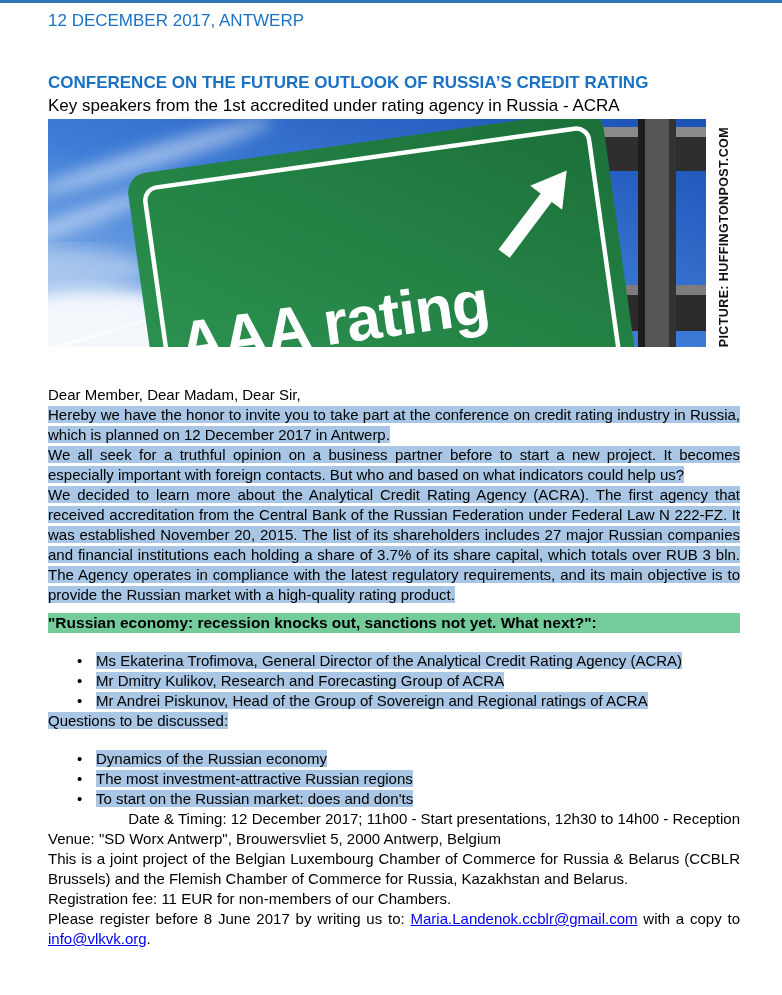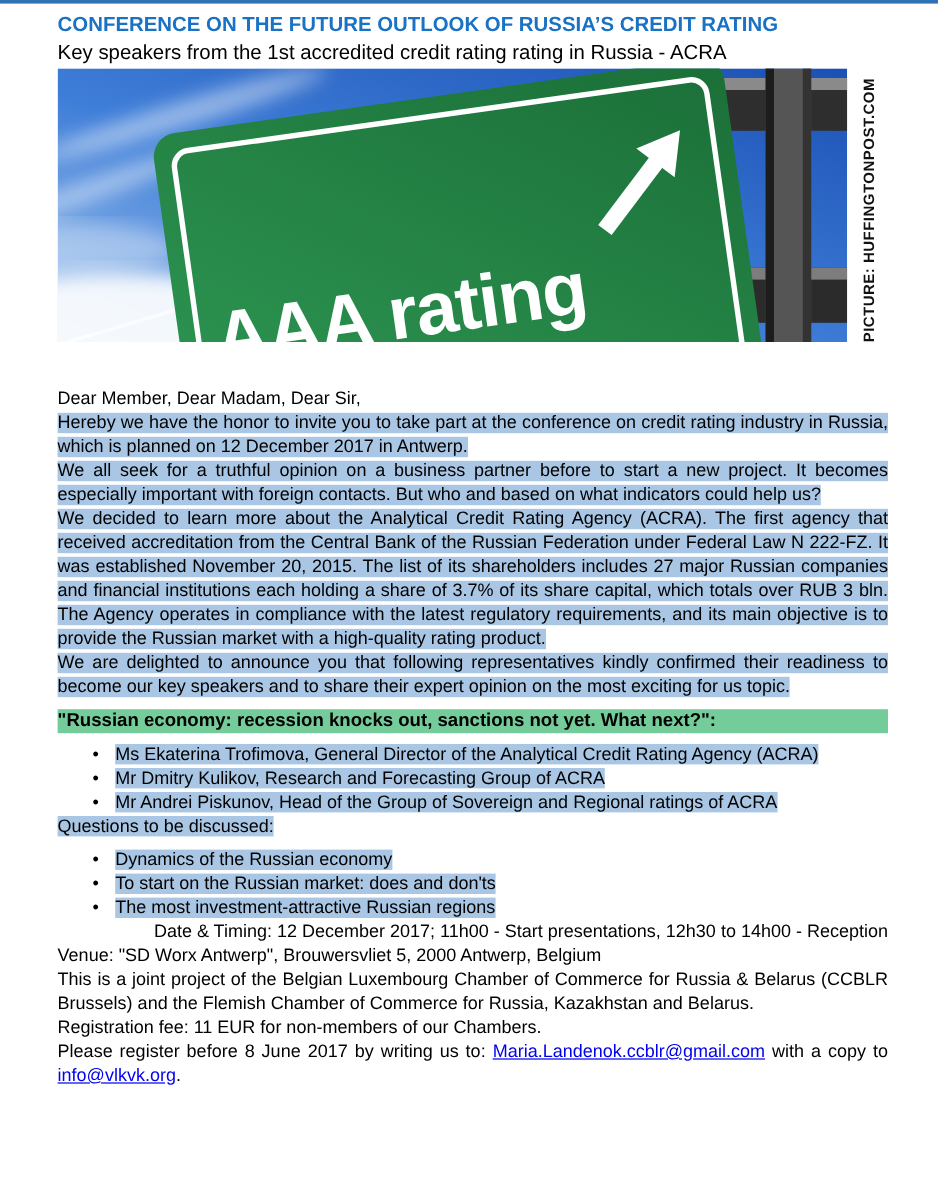--- a/index.html
+++ b/index.html
@@ -11,52 +11,53 @@
   }
   *{box-sizing:border-box;}
   html,body{margin:0;padding:0;}
   body{
     width:782px;height:995px;background:#ffffff;overflow:hidden;
     font-family:"Liberation Sans", sans-serif;color:#000;
   }
   .top-rule{height:3px;background:var(--rule);}
   .header{margin:7px 42px 0 48px;}
   .h-date{color:var(--accent);font-size:17px;line-height:22px;font-weight:normal;}
-  .h-title{color:var(--accent);font-size:17px;line-height:22px;font-weight:bold;}
+  .h-title{color:var(--accent);font-size:17px;line-height:22px;font-weight:bold;margin-top:40px;}
   .h-sub{color:#000;font-size:17px;line-height:23px;}
   .photo-row{display:flex;margin:2px 0 0 48px;}
   .photo{width:658px;height:228px;display:block;flex:0 0 auto;}
   .caption-col{
     width:36px;height:228px;display:flex;align-items:flex-end;justify-content:center;
   }
   .caption-col span{
     writing-mode:vertical-rl;transform:rotate(180deg);
     font-size:12.5px;font-weight:bold;letter-spacing:0.4px;white-space:nowrap;color:#111;
   }
   .body{margin:0 42px 0 48px;font-size:15px;line-height:20px;}
   .body p{margin:0;text-align:justify;}
   .sp{margin-top:15px;}
   .hl{background:var(--selection);}
   .topic-bar{
     margin-top:8px;background:var(--topic-green);
     font-weight:bold;font-size:15.5px;line-height:20px;
   }
-  ul{margin:0;padding:8px 0 0 48px;list-style:none;}
+  ul{margin:0;padding:18px 0 0 48px;list-style:none;}
   li{position:relative;line-height:20px;}
   li::before{content:"\2022";position:absolute;left:-19px;top:0;font-size:15px;}
   a{color:var(--link);text-decoration:underline;cursor:pointer;}
 </style>
 </head>
 <body>
 
 <div class="top-rule"></div>
 
 <div class="header">
+  <div class="h-date">12 DECEMBER 2017, ANTWERP</div>
   <div class="h-title">CONFERENCE ON THE FUTURE OUTLOOK OF RUSSIA’S CREDIT RATING</div>
-  <div class="h-sub">Key speakers from the 1st accredited credit rating rating in Russia - ACRA</div>
+  <div class="h-sub">Key speakers from the 1st accredited under rating agency in Russia - ACRA</div>
 </div>
 
 <div class="photo-row">
   <svg class="photo" viewBox="0 0 658 228" aria-hidden="true">
     <defs>
       <linearGradient id="sky" x1="0" y1="1" x2="1" y2="0">
         <stop offset="0" stop-color="#9dc2ec"></stop>
         <stop offset="0.45" stop-color="#3f7ed8"></stop>
         <stop offset="1" stop-color="#1b50b4"></stop>
       </linearGradient>
@@ -106,35 +107,34 @@
   </div>
 </div>
 
 <div class="body">
   <p class="sp" style="margin-top:38px"><span>Dear Member, Dear Madam, Dear Sir,</span></p>
 
   <p class="sp"><span class="hl">Hereby we have the honor to invite you to take part at the conference on credit rating industry in Russia, which is planned on 12 December 2017 in Antwerp.</span></p>
 
   <p class="sp"><span class="hl">We all seek for a truthful opinion on a business partner before to start a new project. It becomes especially important with foreign contacts. But who and based on what indicators could help us?</span></p>
   <p><span class="hl">We decided to learn more about the Analytical Credit Rating Agency (ACRA). The first agency that received accreditation from the Central Bank of the Russian Federation under Federal Law N 222-FZ. It was established November 20, 2015. The list of its shareholders includes 27 major Russian companies and financial institutions each holding a share of 3.7% of its share capital, which totals over RUB 3 bln. The Agency operates in compliance with the latest regulatory requirements, and its main objective is to provide the Russian market with a high-quality rating product.</span></p>
-  <p><span class="hl">We are delighted to announce you that following representatives kindly confirmed their readiness to become our key speakers and to share their expert opinion on the most exciting for us topic.</span></p>
 
   <div class="topic-bar">"Russian economy: recession knocks out, sanctions not yet. What next?":</div>
 
   <ul>
     <li><span class="hl">Ms Ekaterina Trofimova, General Director of the Analytical Credit Rating Agency (ACRA)</span></li>
     <li><span class="hl">Mr Dmitry Kulikov, Research and Forecasting Group of ACRA</span></li>
     <li><span class="hl">Mr Andrei Piskunov, Head of the Group of Sovereign and Regional ratings of ACRA</span></li>
   </ul>
 
   <p class="sp"><span class="hl">Questions to be discussed:</span></p>
   <ul>
     <li><span class="hl">Dynamics of the Russian economy</span></li>
+    <li><span class="hl">The most investment-attractive Russian regions</span></li>
     <li><span class="hl">To start on the Russian market: does and don'ts</span></li>
-    <li><span class="hl">The most investment-attractive Russian regions</span></li>
   </ul>
 
   <p class="sp" style="text-align:right">Date &amp; Timing: 12 December 2017; 11h00 - Start presentations, 12h30 to 14h00 - Reception</p>
   <p style="text-align:left">Venue: "SD Worx Antwerp", Brouwersvliet 5, 2000 Antwerp, Belgium</p>
 
   <p class="sp"><span>This is a joint project of the Belgian Luxembourg Chamber of Commerce for Russia &amp; Belarus (CCBLR Brussels) and the Flemish Chamber of Commerce for Russia, Kazakhstan and Belarus.</span></p>
   <p style="text-align:left">Registration fee: 11 EUR for non-members of our Chambers.</p>
   <p><span>Please register before 8 June 2017 by writing us to:</span>
     <a>Maria.Landenok.ccblr@gmail.com</a>
     <span>with a copy to</span>

